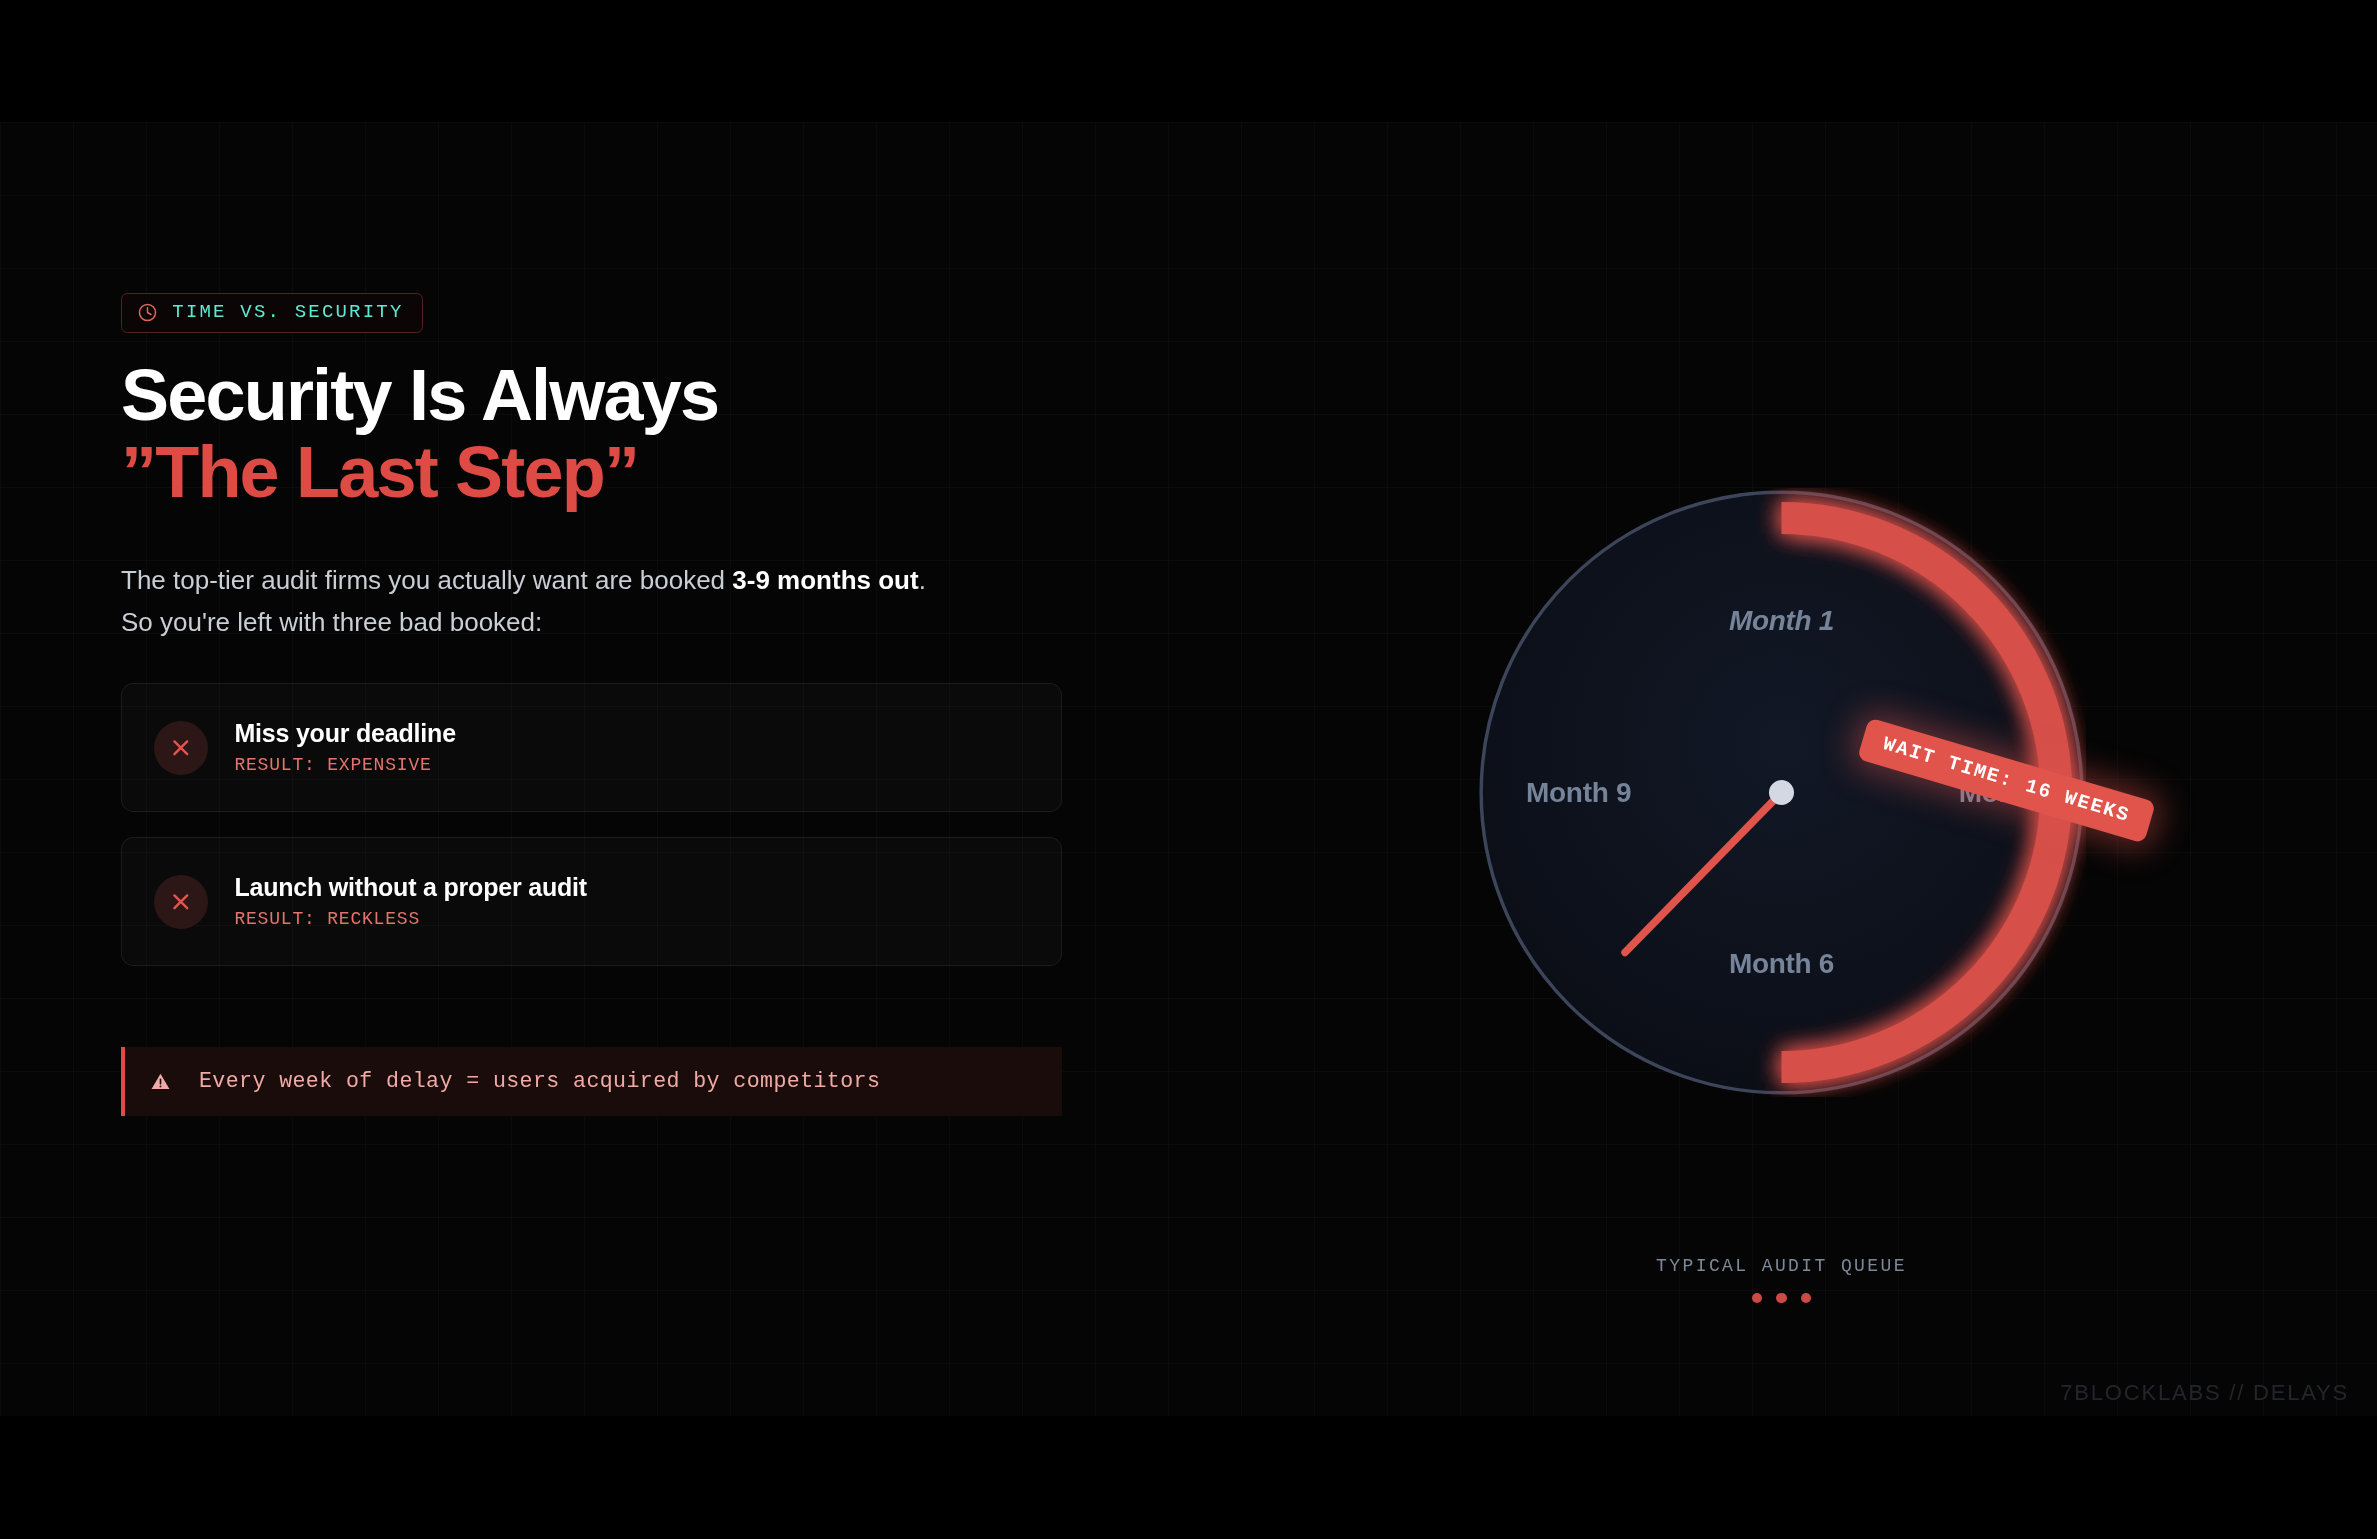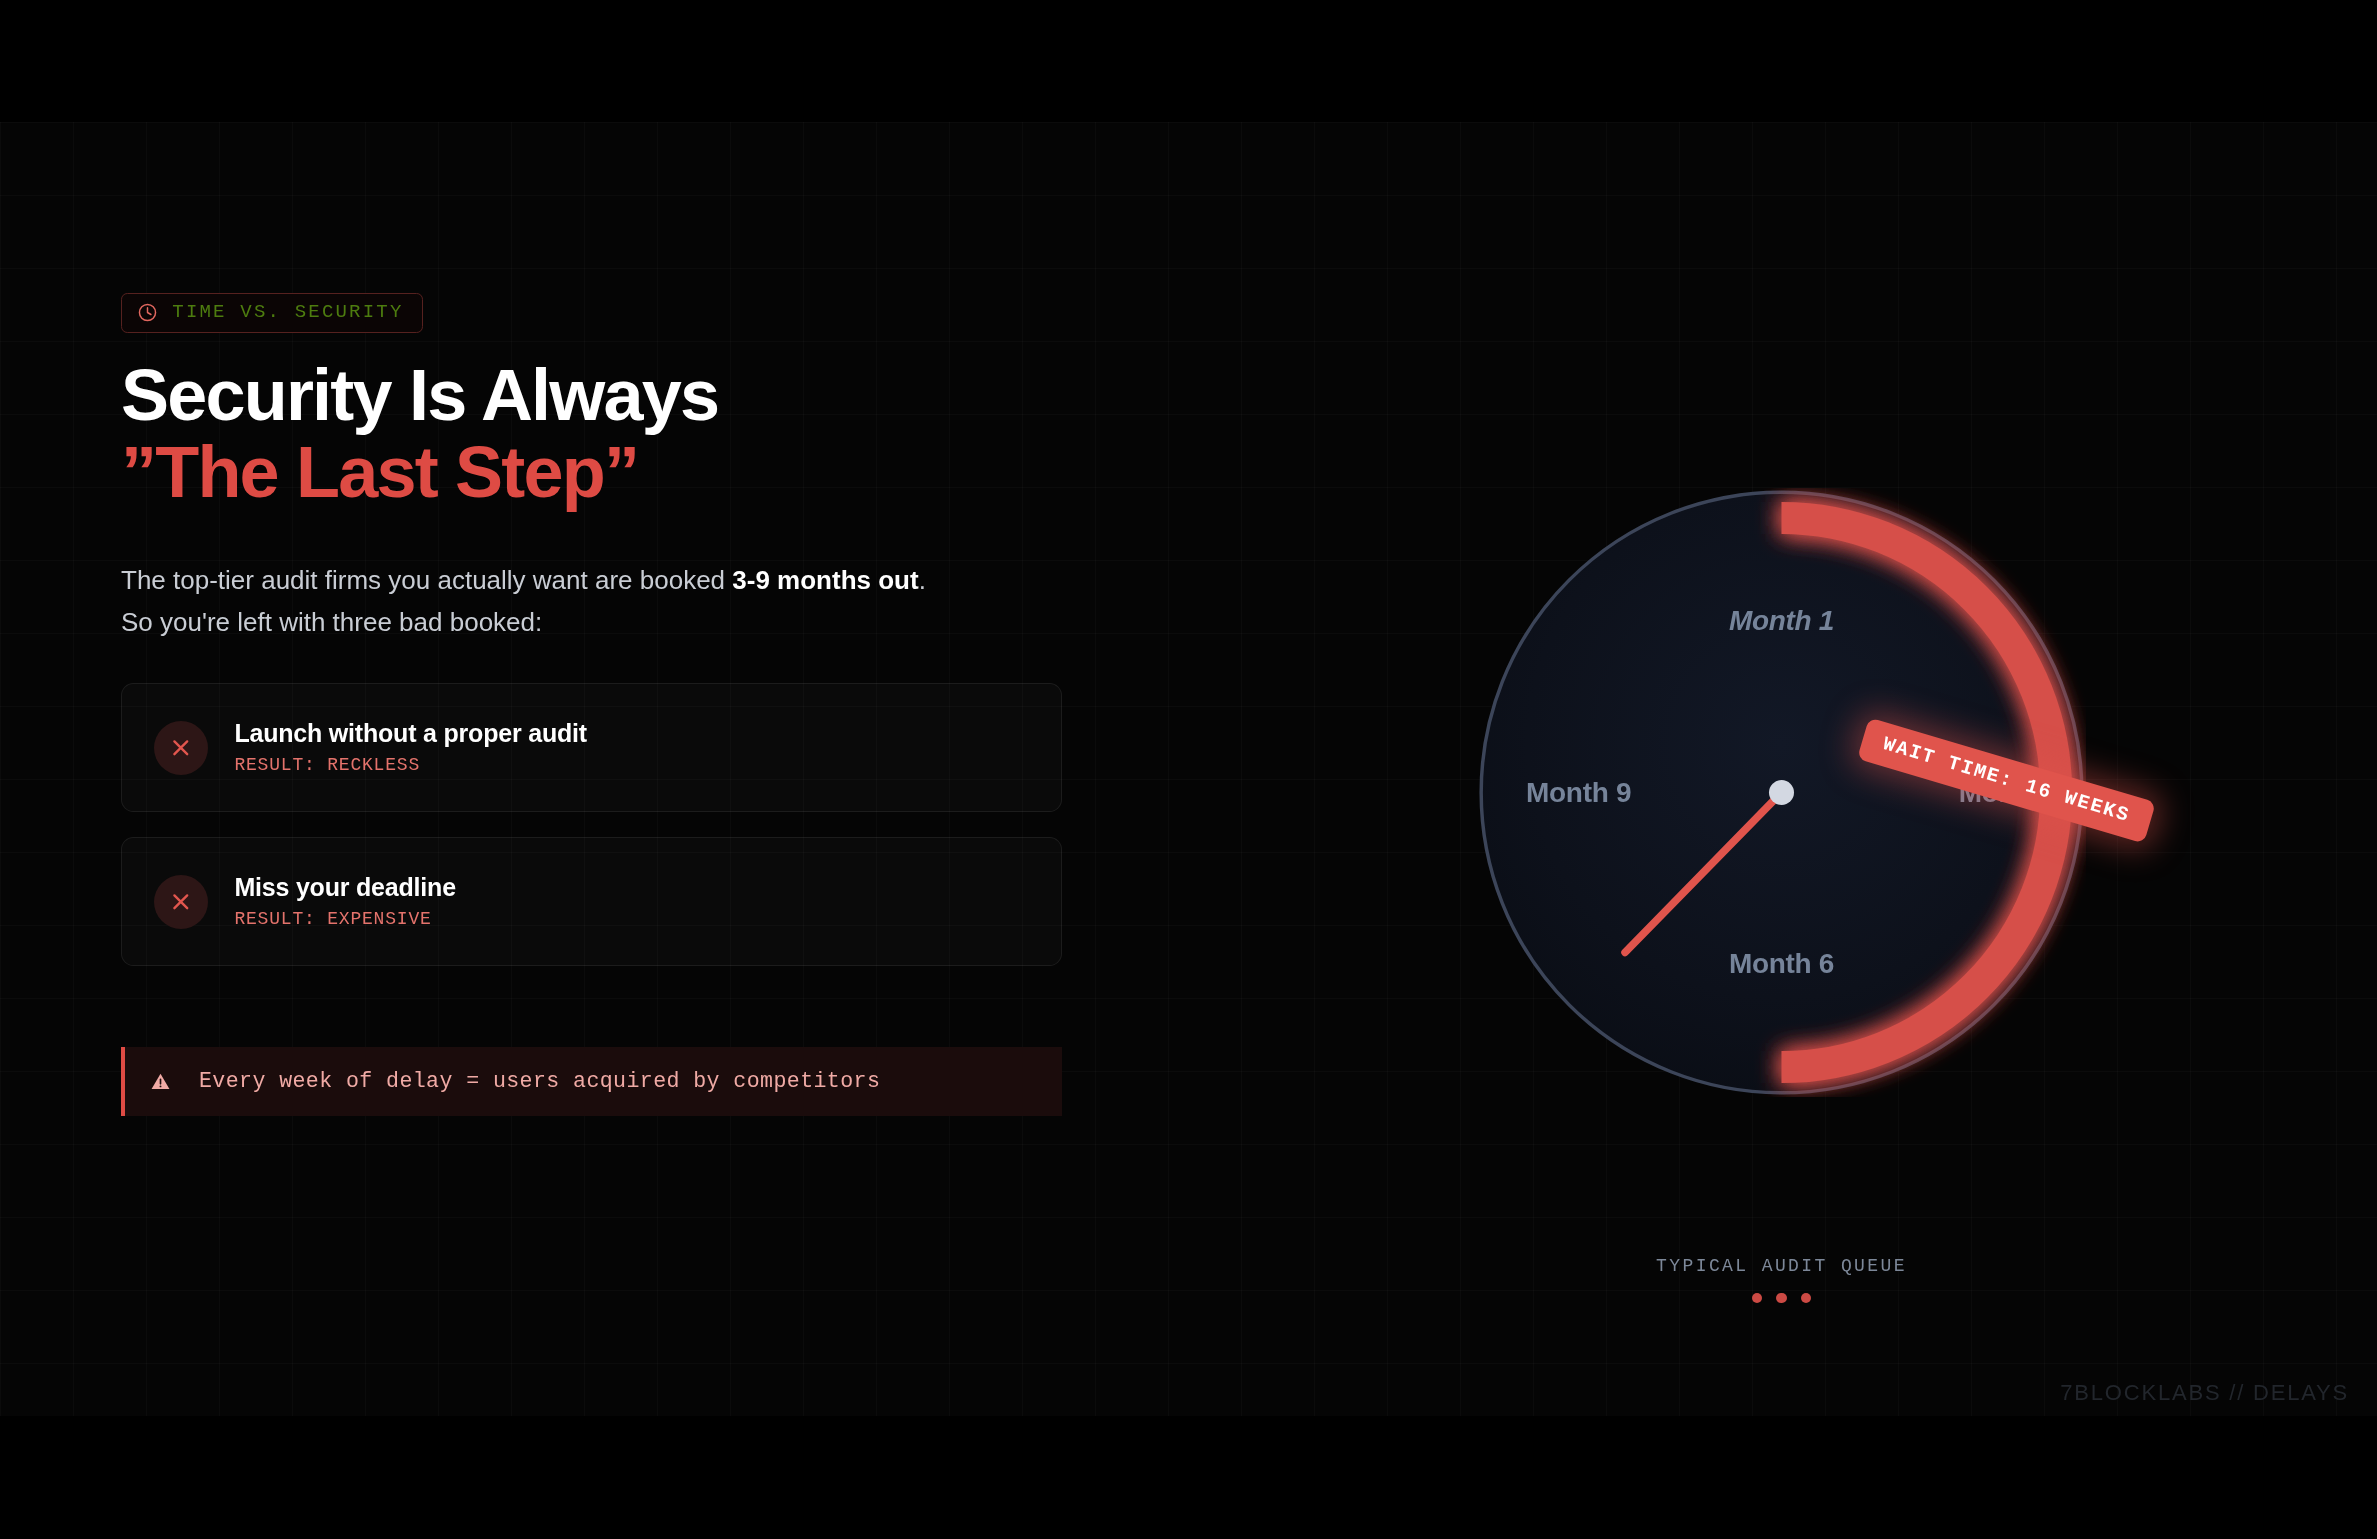--- a/index.html
+++ b/index.html
@@ -66,21 +66,21 @@
   }
   #eyebrow .clock-icon {
     width: 21px; height: 21px;
     display: block;
     flex: 0 0 auto;
   }
   #eyebrow .eyebrow-label {
     font-family: "Liberation Mono", monospace;
     font-size: 19px;
     letter-spacing: 2.2px;
-    color: #4d7c0f;
+    color: #5eead4;
     white-space: nowrap;
     line-height: 1;
   }
 
   
   #headline {
     margin-top: 24px;
     font-family: "Liberation Sans", sans-serif;
     font-weight: 700;
     font-size: 72px;
@@ -285,34 +285,34 @@
 
       <div id="options">
 
         <div class="option-card">
           <span class="x-badge">
             <svg viewBox="0 0 24 24" fill="none" xmlns="http://www.w3.org/2000/svg">
               <path d="M5.5 5.5L18.5 18.5M18.5 5.5L5.5 18.5" stroke="#e2564e" stroke-width="2.4" stroke-linecap="round"></path>
             </svg>
           </span>
           <span class="option-text">
-            <span class="option-title">Launch without a proper audit</span>
-            <span class="option-result">RESULT: RECKLESS</span>
+            <span class="option-title">Miss your deadline</span>
+            <span class="option-result">RESULT: EXPENSIVE</span>
           </span>
         </div>
 
         <div class="option-card">
           <span class="x-badge">
             <svg viewBox="0 0 24 24" fill="none" xmlns="http://www.w3.org/2000/svg">
               <path d="M5.5 5.5L18.5 18.5M18.5 5.5L5.5 18.5" stroke="#e2564e" stroke-width="2.4" stroke-linecap="round"></path>
             </svg>
           </span>
           <span class="option-text">
-            <span class="option-title">Miss your deadline</span>
-            <span class="option-result">RESULT: EXPENSIVE</span>
+            <span class="option-title">Launch without a proper audit</span>
+            <span class="option-result">RESULT: RECKLESS</span>
           </span>
         </div>
 
 
       </div>
 
       <div id="warning-bar">
         <span class="warn-icon">
           <svg viewBox="0 0 24 24" fill="none" xmlns="http://www.w3.org/2000/svg">
             <path d="M12 3.2L22.2 20.6H1.8L12 3.2Z" fill="#f0aaa5"></path>

